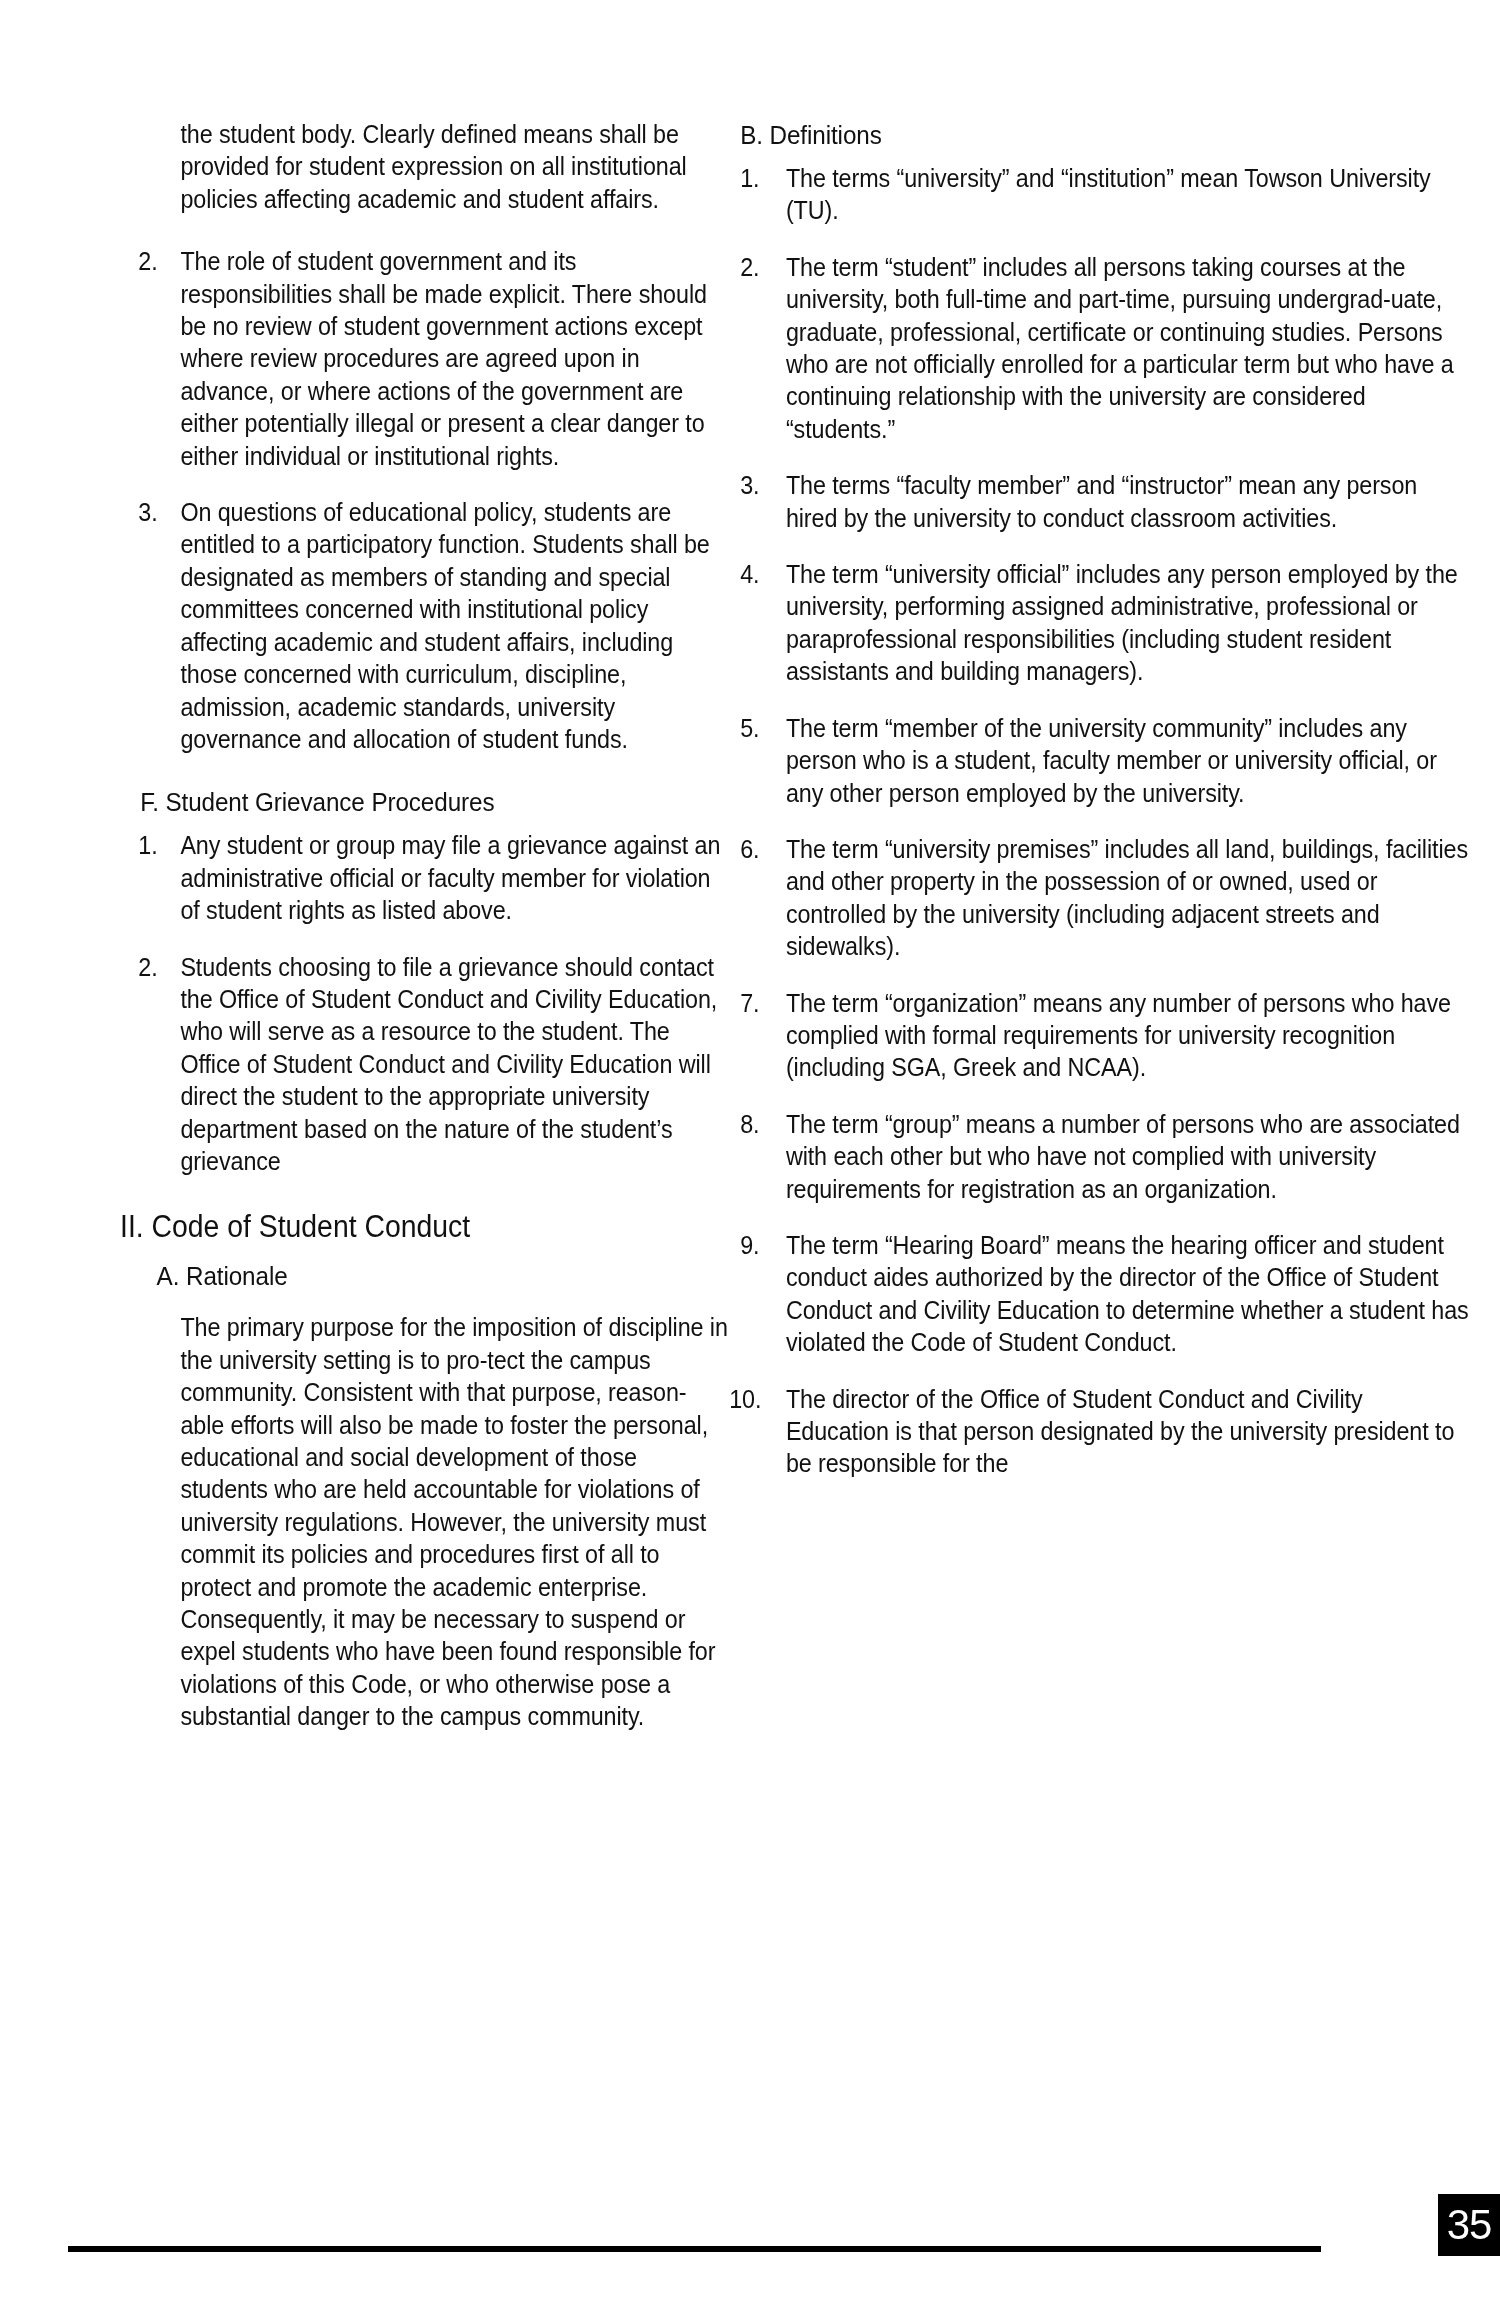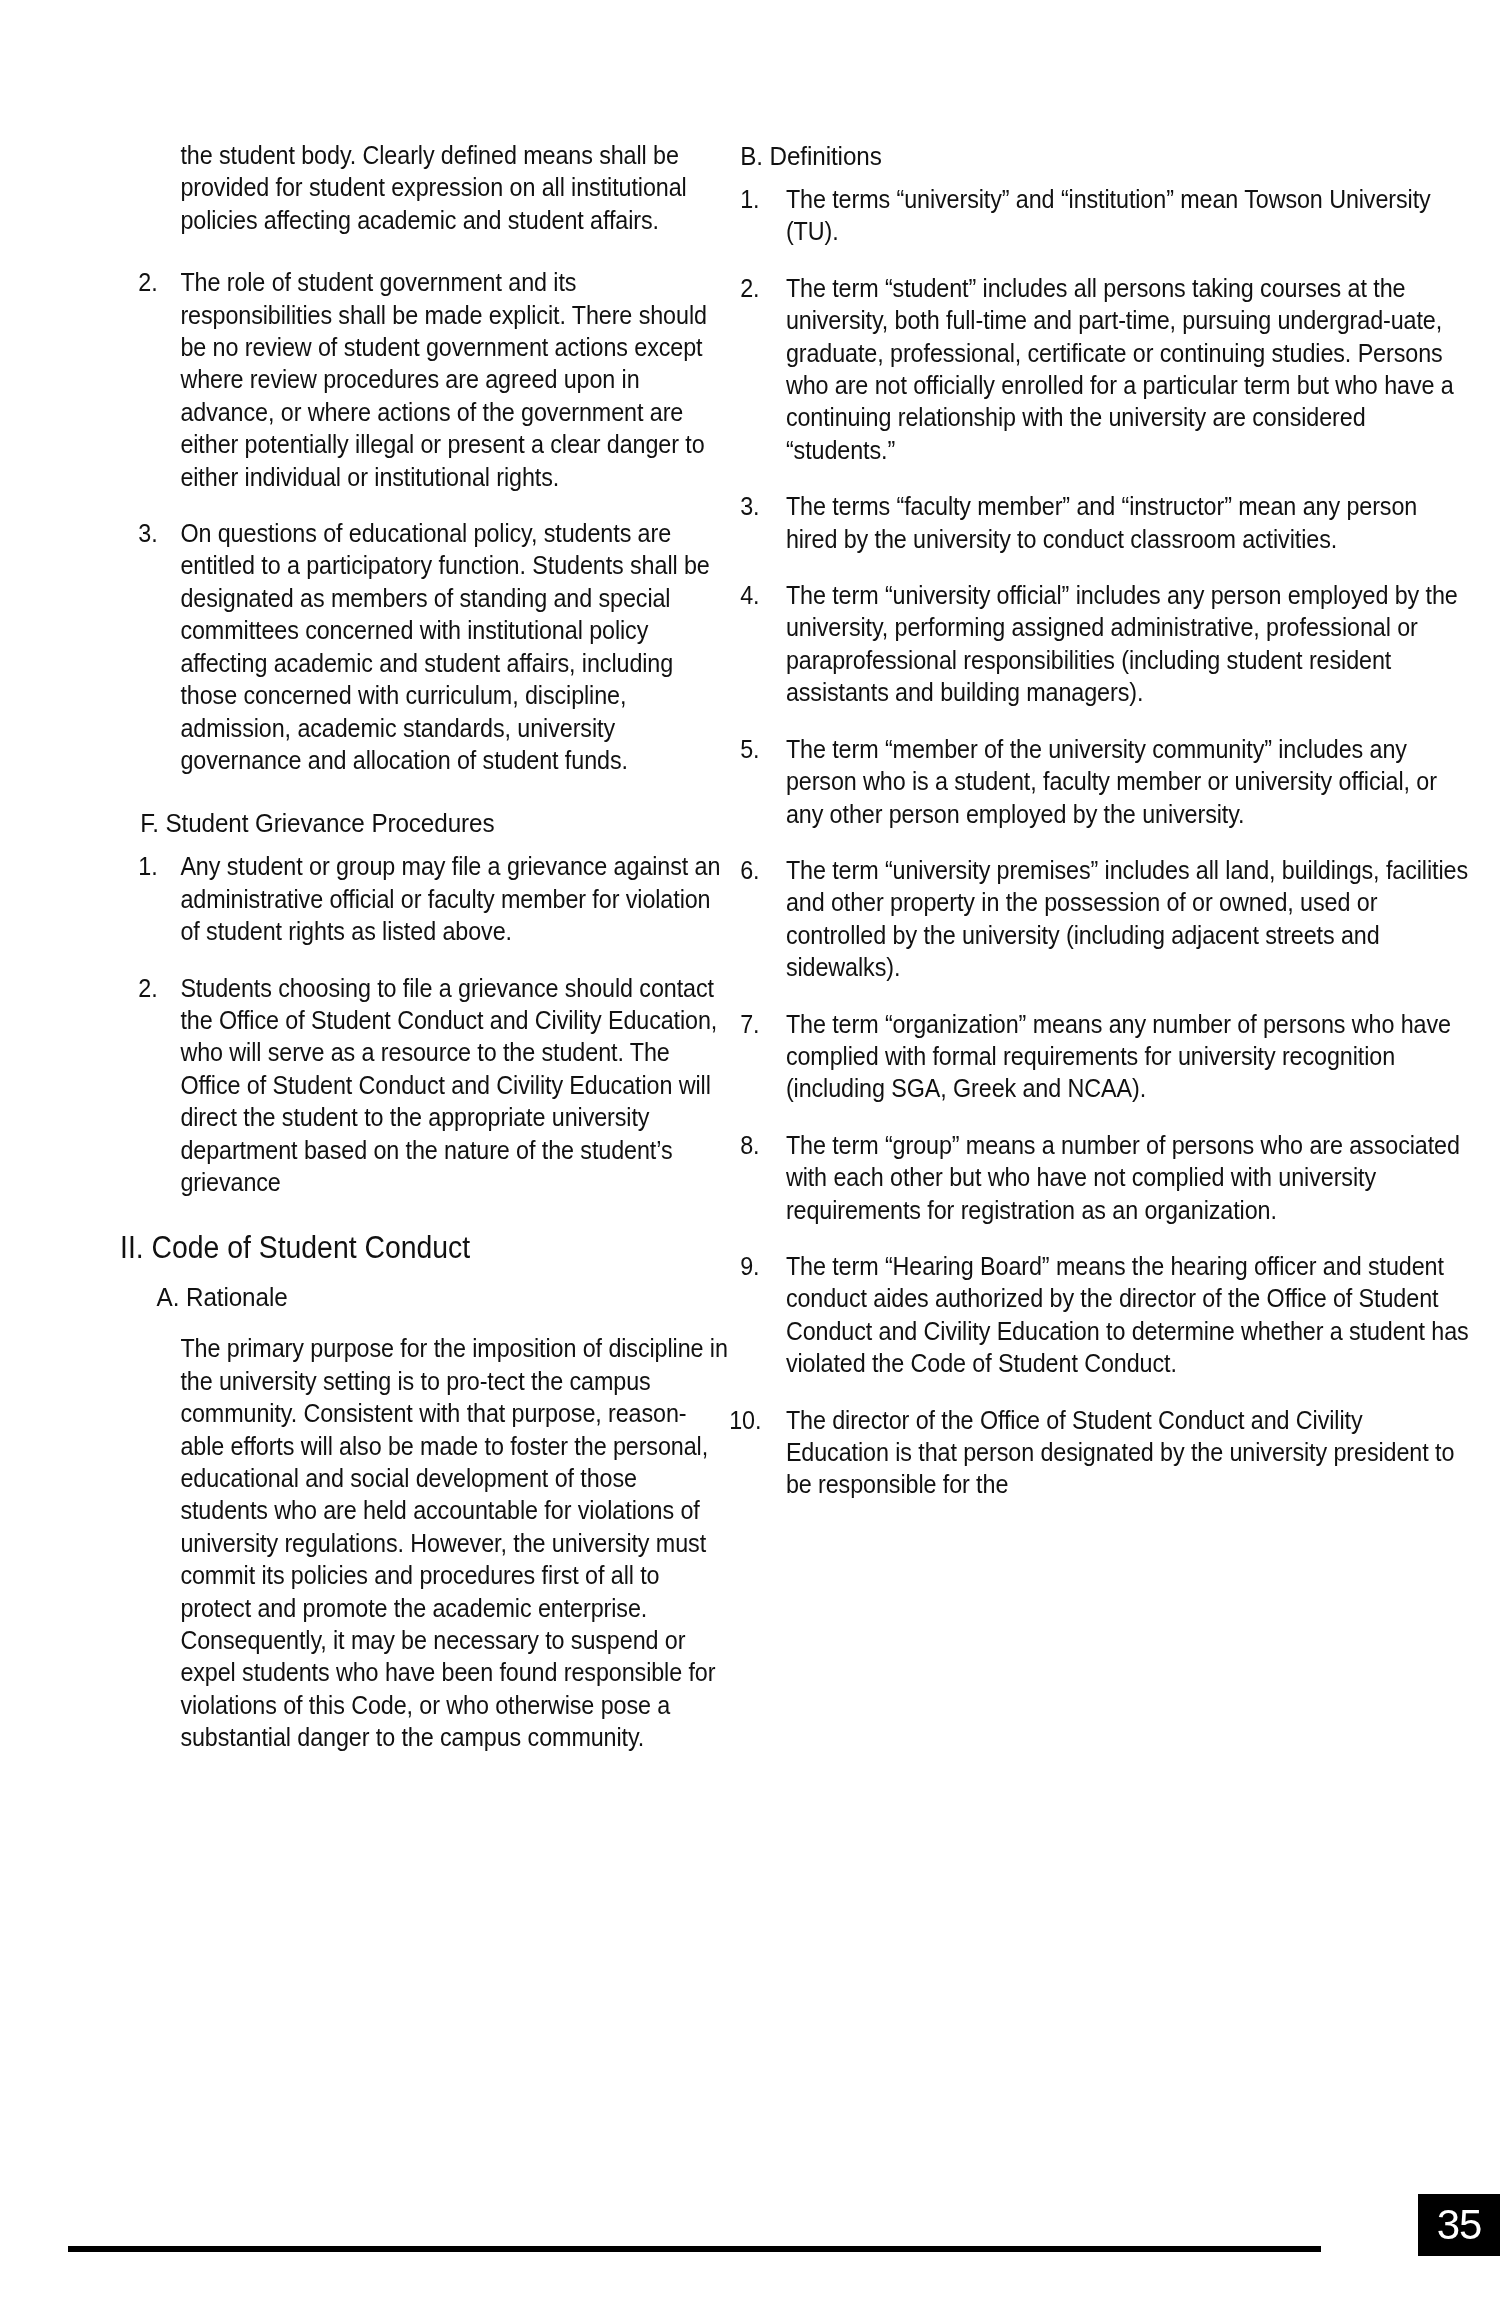--- a/index.html
+++ b/index.html
@@ -28,21 +28,20 @@
     top: 118px;
     left: 0;
     width: 1500px;
     display: flex;
     flex-direction: row;
     align-items: flex-start;
   }
 
   .col {
     box-sizing: border-box;
-    margin-top: 21px;
   }
   .col-left {
     width: 700px;
     padding-left: 120px;
     padding-right: 30px;
   }
   .col-right {
     width: 760px;
     padding-left: 20px;
     padding-right: 55px;
@@ -120,21 +119,21 @@
     left: 68px;
     top: 2246px;
     width: 1253px;
     height: 6px;
     background: #000000;
   }
   .page-badge {
     position: absolute;
     right: 0px;
     top: 2194px;
-    width: 82px;
+    width: 62px;
     height: 62px;
     background: #000000;
     color: #ffffff;
     font-size: 42px;
     line-height: 62px;
     text-align: center;
     letter-spacing: -1px;
   }
 </style>
 </head>

